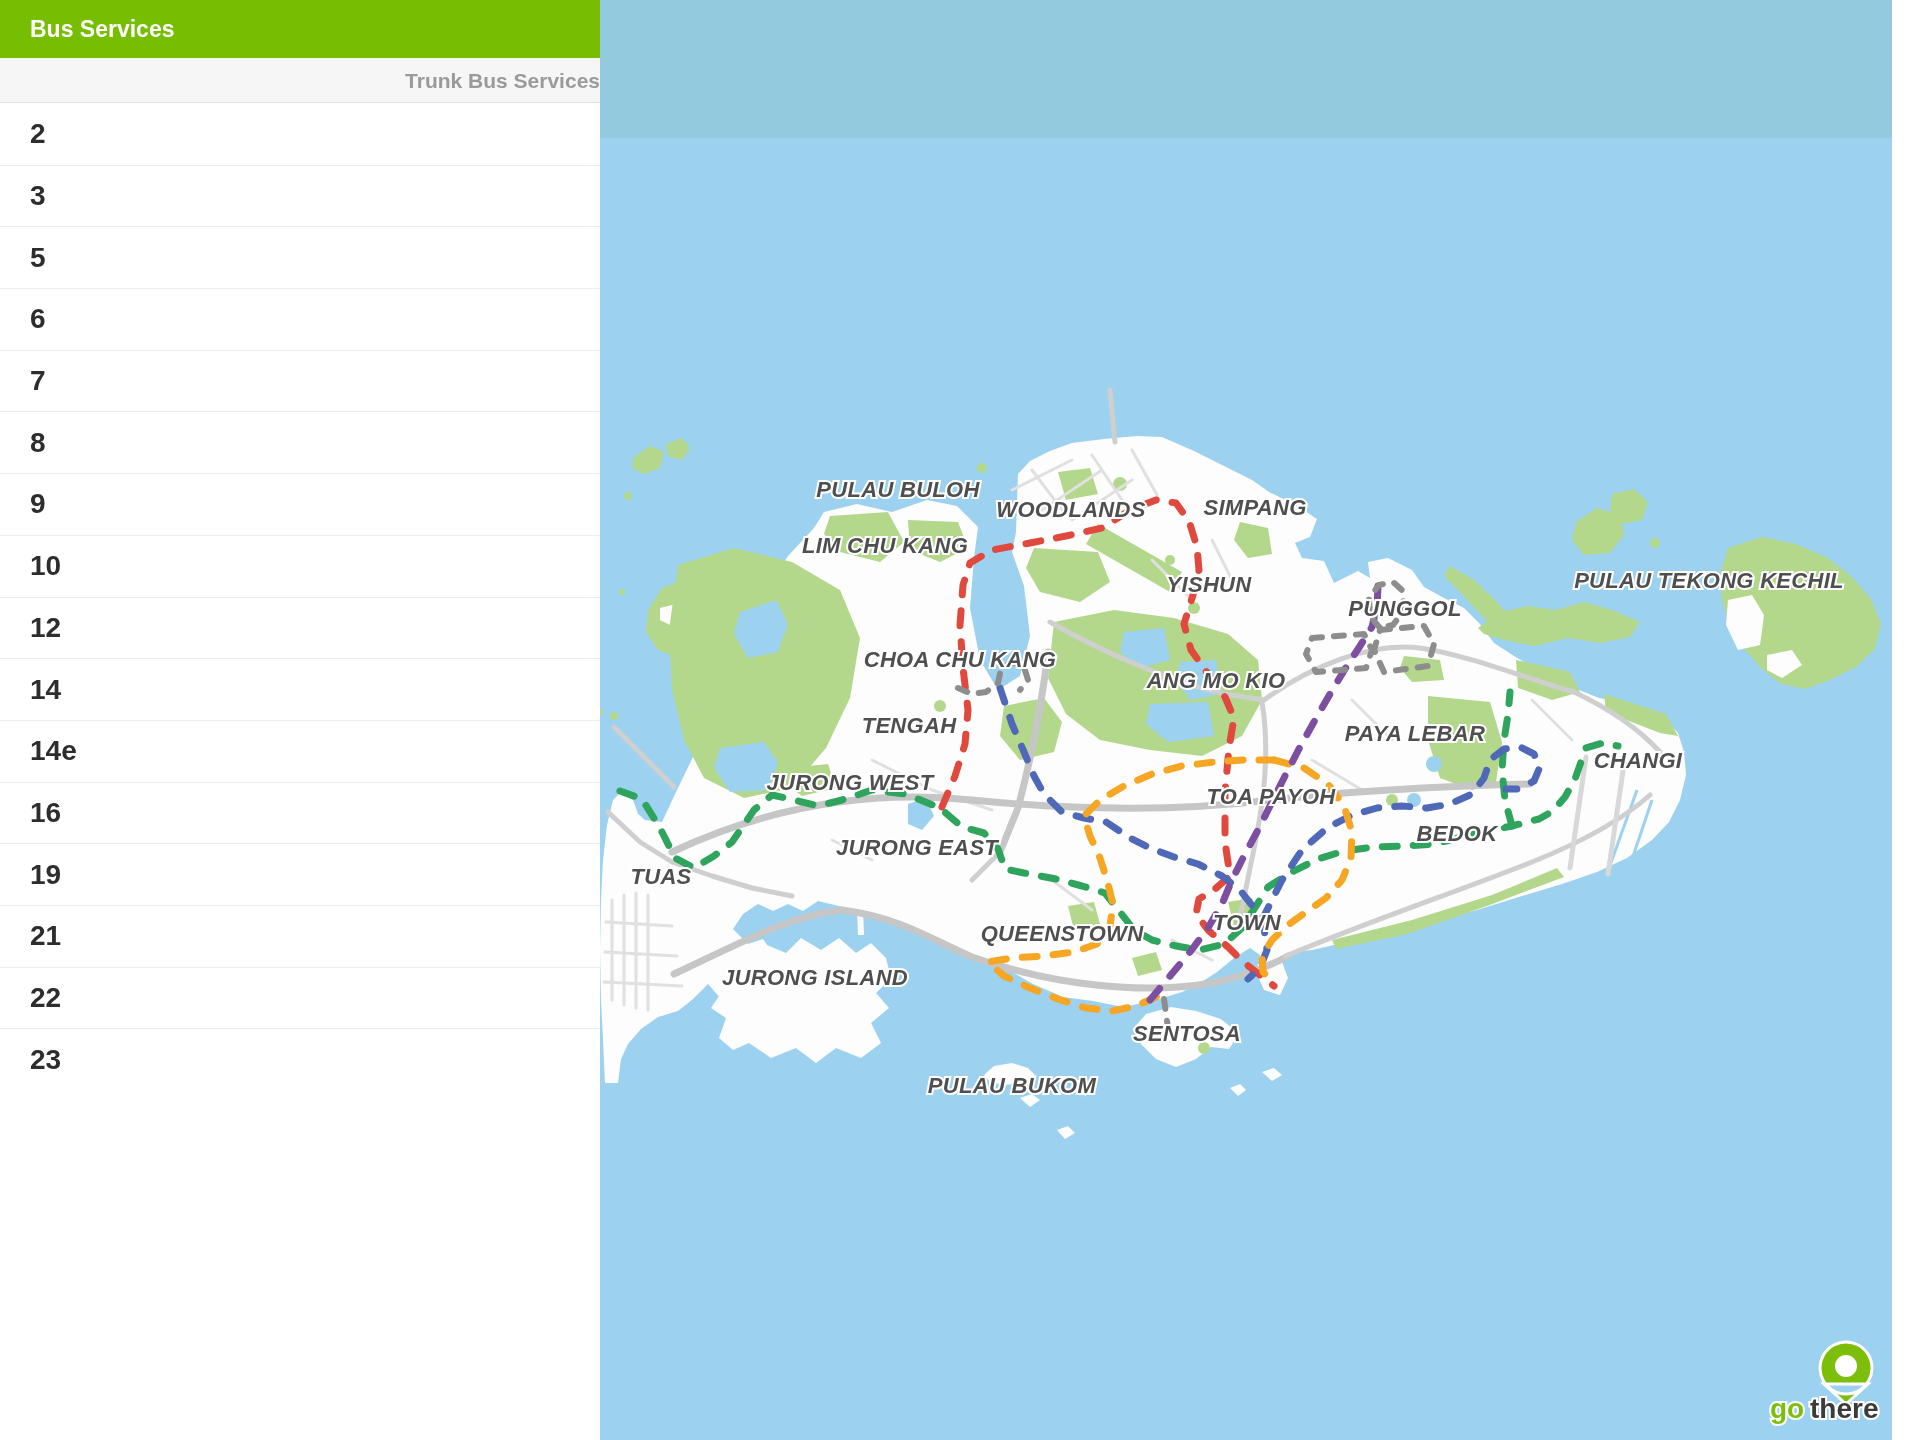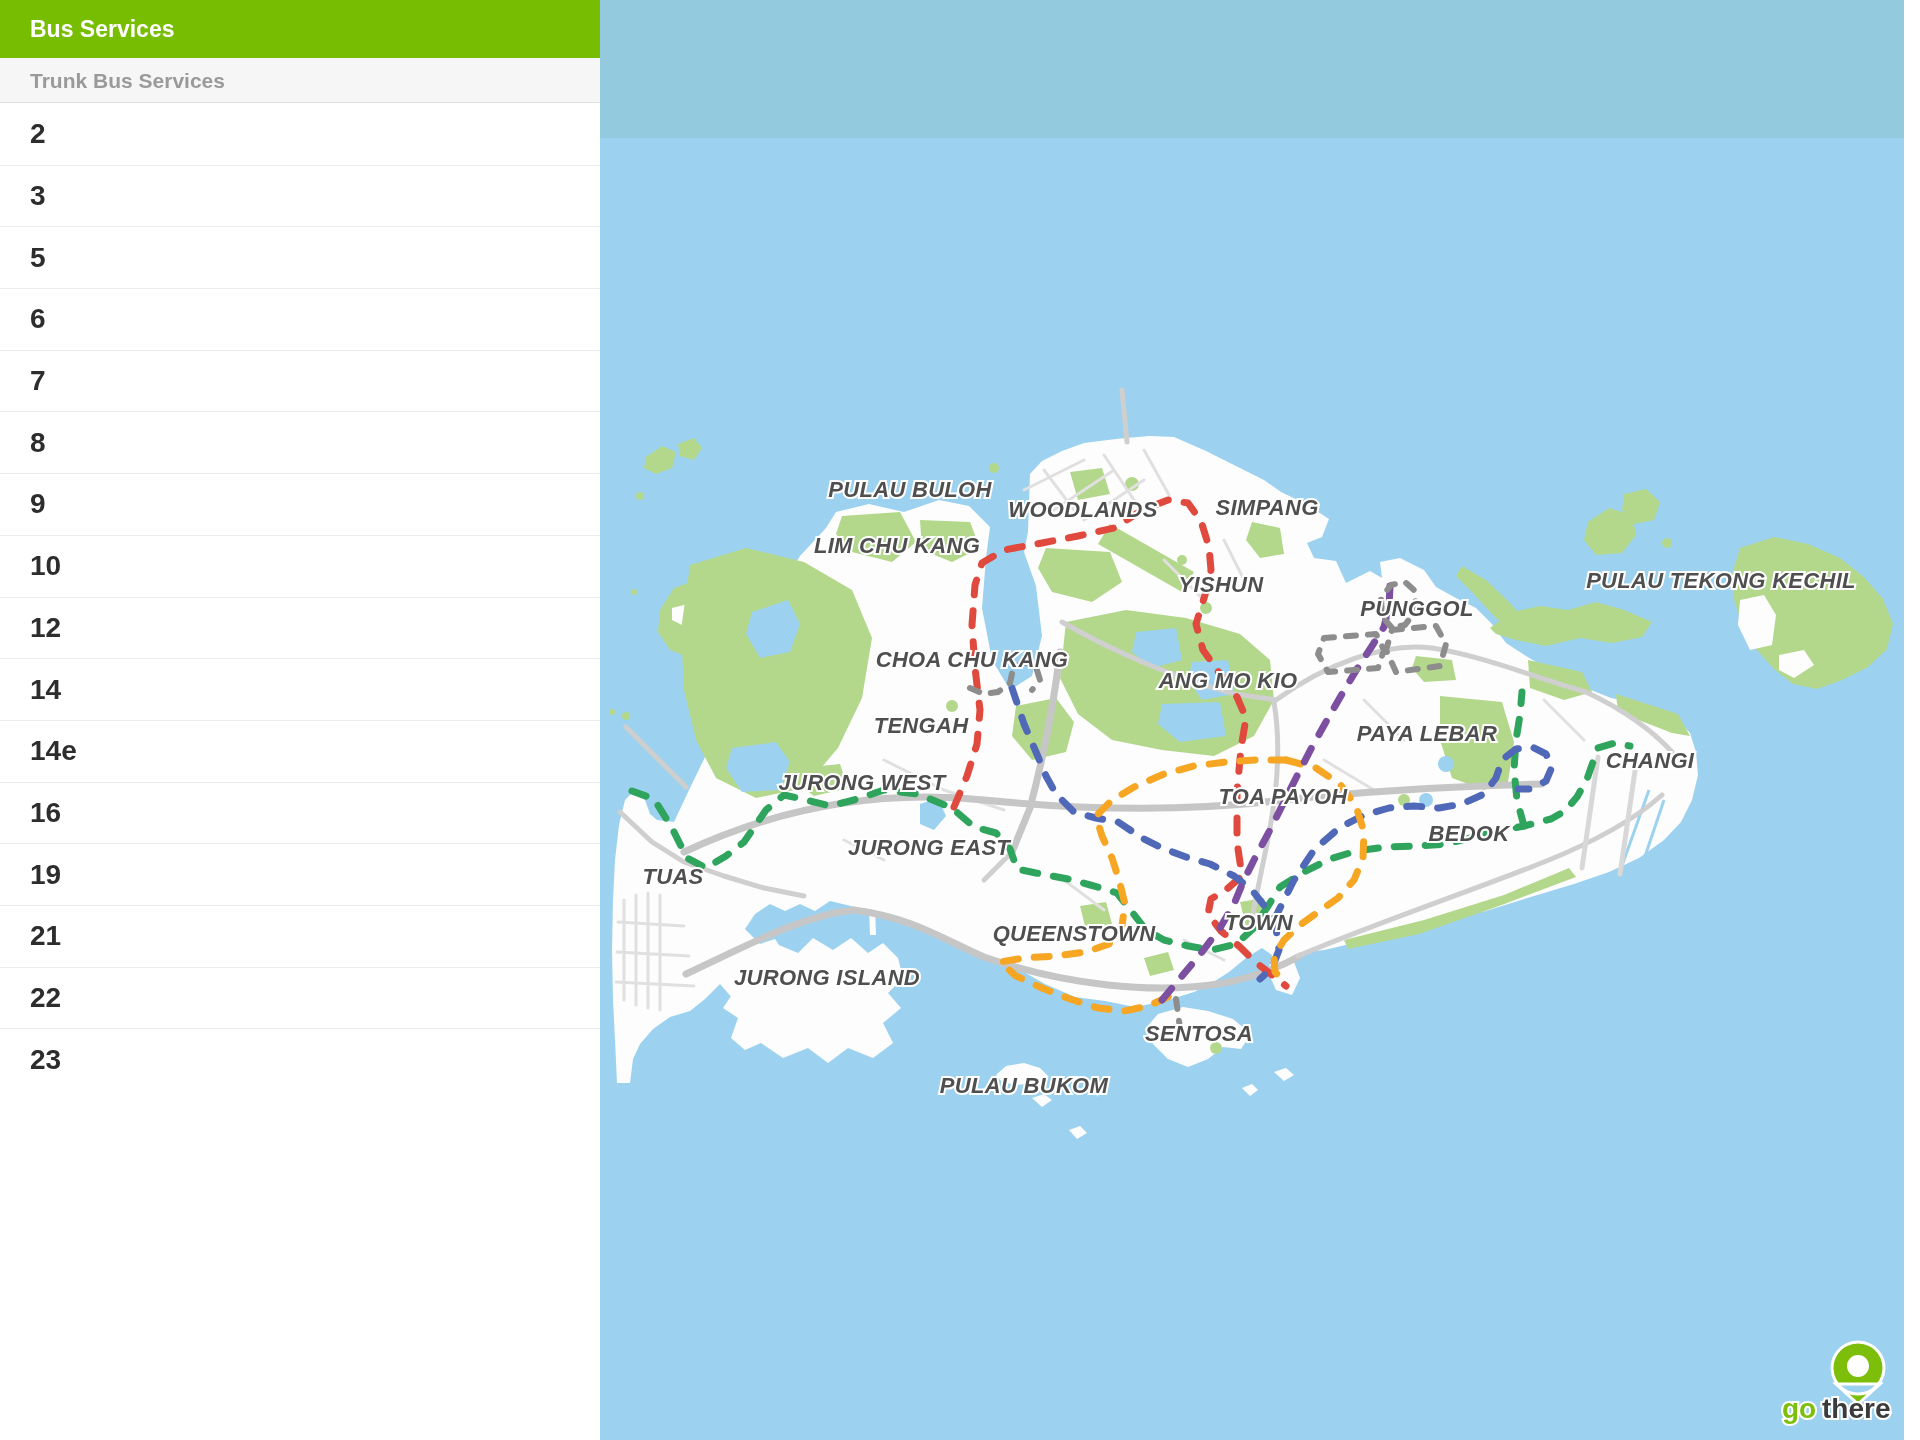--- a/index.html
+++ b/index.html
@@ -17,28 +17,28 @@
     font-family:"Liberation Sans",sans-serif;}
   #app{position:relative;width:1920px;height:1440px;}
 
   
   #sidebar{position:absolute;left:0;top:0;width:600px;height:1440px;
     background:var(--sidebar_bg);z-index:2;}
   #sidebar .hdr{height:58px;background:var(--accent_green);color:var(--header_text);
     font-size:23px;font-weight:bold;line-height:58px;padding-left:30px;}
   #sidebar .subhdr{height:45px;background:var(--subheader_bg);color:var(--subheader_text);
     font-size:21px;font-weight:bold;line-height:45px;padding-left:30px;
-    border-bottom:1px solid var(--subheader_border);}
+    border-bottom:1px solid var(--subheader_border);text-align:right;}
   #service-list{list-style:none;}
   #service-list li{height:61.7px;display:flex;align-items:center;padding-left:30px;
     font-size:28px;font-weight:bold;color:var(--row_text);cursor:pointer;background:#fff;}
   #service-list li + li{border-top:1px solid var(--row_border);}
 
   
-  #map{position:absolute;left:584px;top:0;width:1320px;height:1440px;z-index:1;}
+  #map{position:absolute;left:572px;top:0;width:1320px;height:1440px;z-index:1;}
   #map svg{display:block;}
   .land{fill:var(--land);stroke:none;}
   .park{fill:var(--park);stroke:none;}
   .lake{fill:var(--water);stroke:none;}
   .canal{stroke:var(--water);stroke-width:3;fill:none;}
   .road-major{stroke:var(--road);stroke-width:7;fill:none;stroke-linecap:round;stroke-linejoin:round;}
   .road{stroke:#cfcfcf;stroke-width:5;fill:none;stroke-linecap:round;stroke-linejoin:round;}
   .road-thin{stroke:var(--road_thin);stroke-width:3;fill:none;stroke-linecap:round;stroke-linejoin:round;}
   .runway{stroke:var(--runway);stroke-width:5;fill:none;stroke-linecap:round;}
   .mrt{fill:none;stroke-width:7;stroke-linecap:round;stroke-linejoin:round;stroke-dasharray:15 16;}

